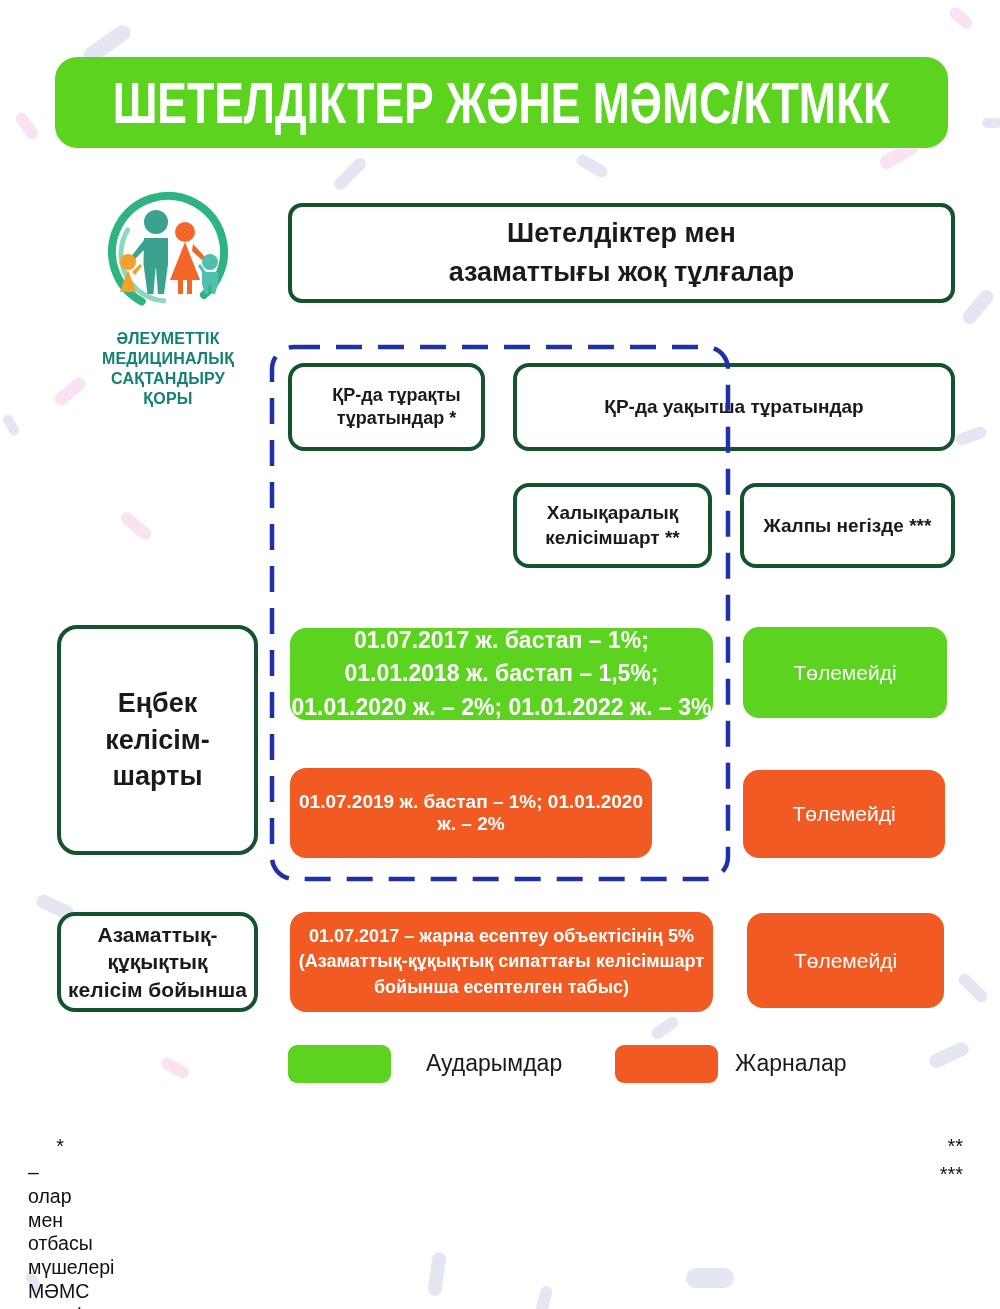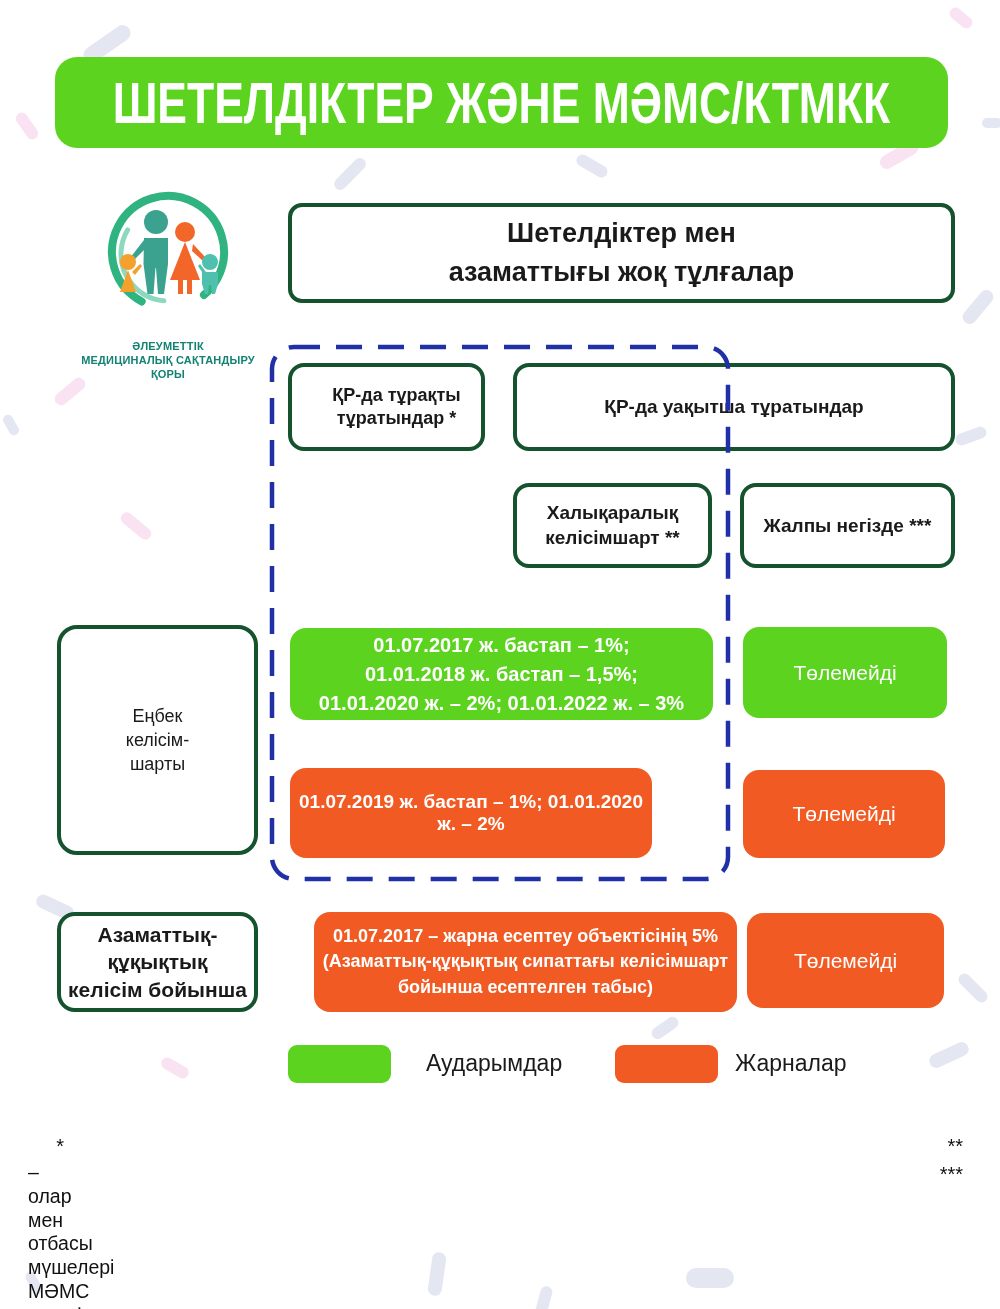--- a/index.html
+++ b/index.html
@@ -23,21 +23,21 @@
     display:flex; align-items:center; justify-content:center;
   }
   .banner span {
     color:#ffffff; font-weight:bold; font-size:57px; letter-spacing:0px;
     transform:scaleX(0.78); white-space:nowrap;
   }
 
   
   .logo { position:absolute; left:68px; top:188px; width:200px; z-index:2; text-align:center; }
   .logo-caption {
-    margin-top:16px; color:#128273; font-weight:bold; font-size:11px;
+    margin-top:5px; color:#128273; font-weight:bold; font-size:16px;
     line-height:1.25; white-space:pre-line; letter-spacing:0.2px;
   }
 
   
   .wbox {
     position:absolute; background:#ffffff; border:4px solid #14532d;
     border-radius:16px; z-index:2;
     display:flex; align-items:center; justify-content:center; text-align:center;
     color:#1a1a1a;
   }
@@ -56,34 +56,34 @@
   .box-permanent { left:288px; top:363px; width:197px; height:88px; }
   .box-permanent span { font-size:18px; font-weight:600; line-height:1.3;margin-left:20px; }
   .box-temporary { left:513px; top:363px; width:442px; height:88px; }
   .box-temporary span { font-size:19px; font-weight:600; }
   .box-intl { left:513px; top:483px; width:199px; height:85px; }
   .box-intl span { font-size:19px; font-weight:600; line-height:1.3; }
   .box-general { left:740px; top:483px; width:215px; height:85px; }
   .box-general span { font-size:19px; font-weight:600; }
 
   .box-labor { left:57px; top:625px; width:201px; height:230px; border-radius:20px; }
-  .box-labor span { font-size:18px; font-weight:normal; line-height:1.35; }
+  .box-labor span { font-size:27px; font-weight:bold; line-height:1.35; }
 
   .box-rates-green { left:290px; top:628px; width:423px; height:92px; }
-  .box-rates-green span { font-size:20px; font-weight:600; line-height:1.45; }
+  .box-rates-green span { font-size:23px; font-weight:600; line-height:1.45; }
   .box-nopay-1 { left:743px; top:627px; width:204px; height:91px; }
   .box-nopay-1 span, .box-nopay-2 span, .box-nopay-3 span { font-size:21px; font-weight:400; }
 
   .box-rates-orange { left:290px; top:768px; width:362px; height:90px; }
   .box-rates-orange span { font-size:19px; font-weight:600; }
   .box-nopay-2 { left:743px; top:770px; width:202px; height:88px; }
 
   .box-civil { left:57px; top:912px; width:201px; height:100px; border-radius:18px; }
   .box-civil span { font-size:21px; font-weight:bold; line-height:1.3; }
-  .box-civil-rates { left:290px; top:912px; width:423px; height:100px;margin-left:24px; }
+  .box-civil-rates { left:290px; top:912px; width:423px; height:100px; }
   .box-civil-rates span { font-size:18px; font-weight:600; line-height:1.4; }
   .box-nopay-3 { left:747px; top:913px; width:197px; height:95px; }
 
   
   .dashed-frame { position:absolute; left:268px; top:343px; z-index:5; pointer-events:none; }
 
   
   .legend-swatch { position:absolute; width:103px; height:38px; border-radius:9px; z-index:2; }
   .sw-green  { left:288px; top:1045px; }
   .sw-orange { left:615px; top:1045px; }

